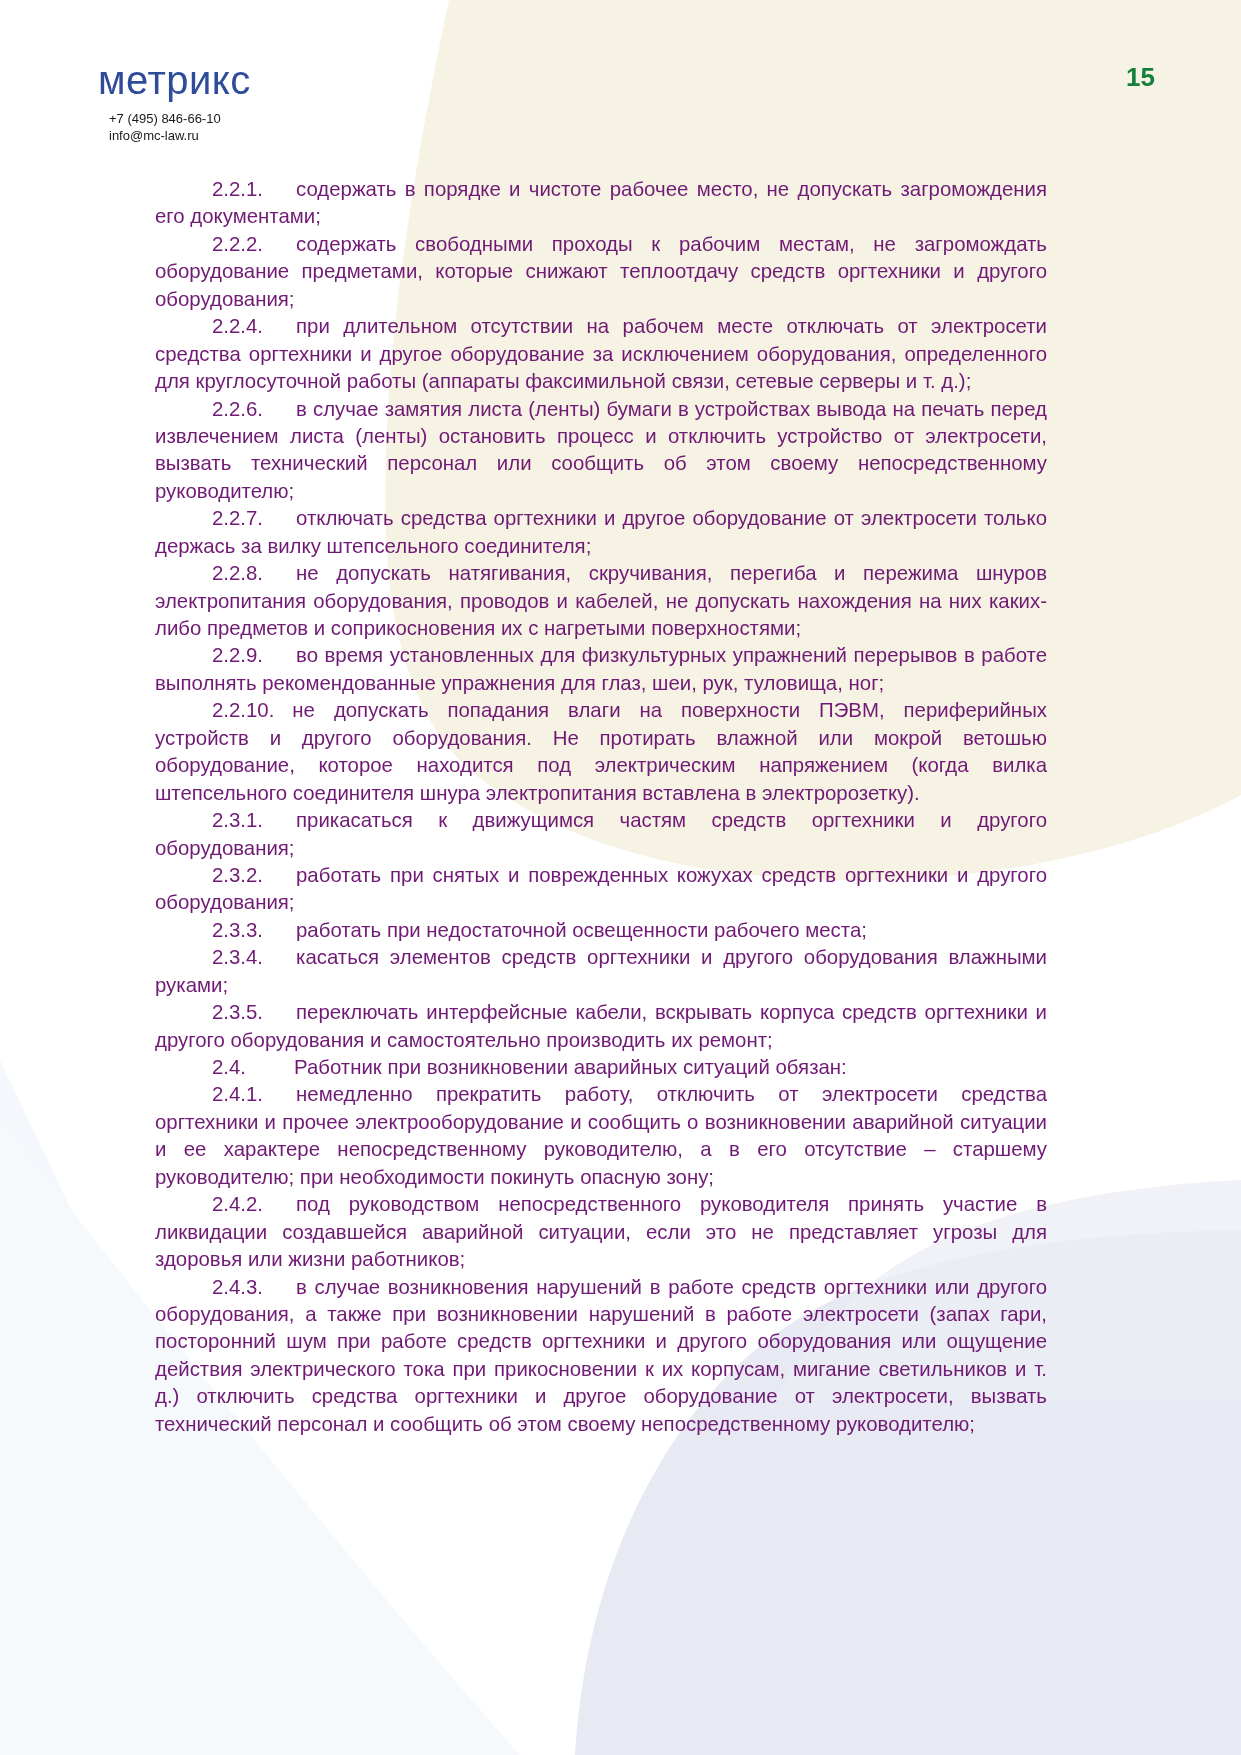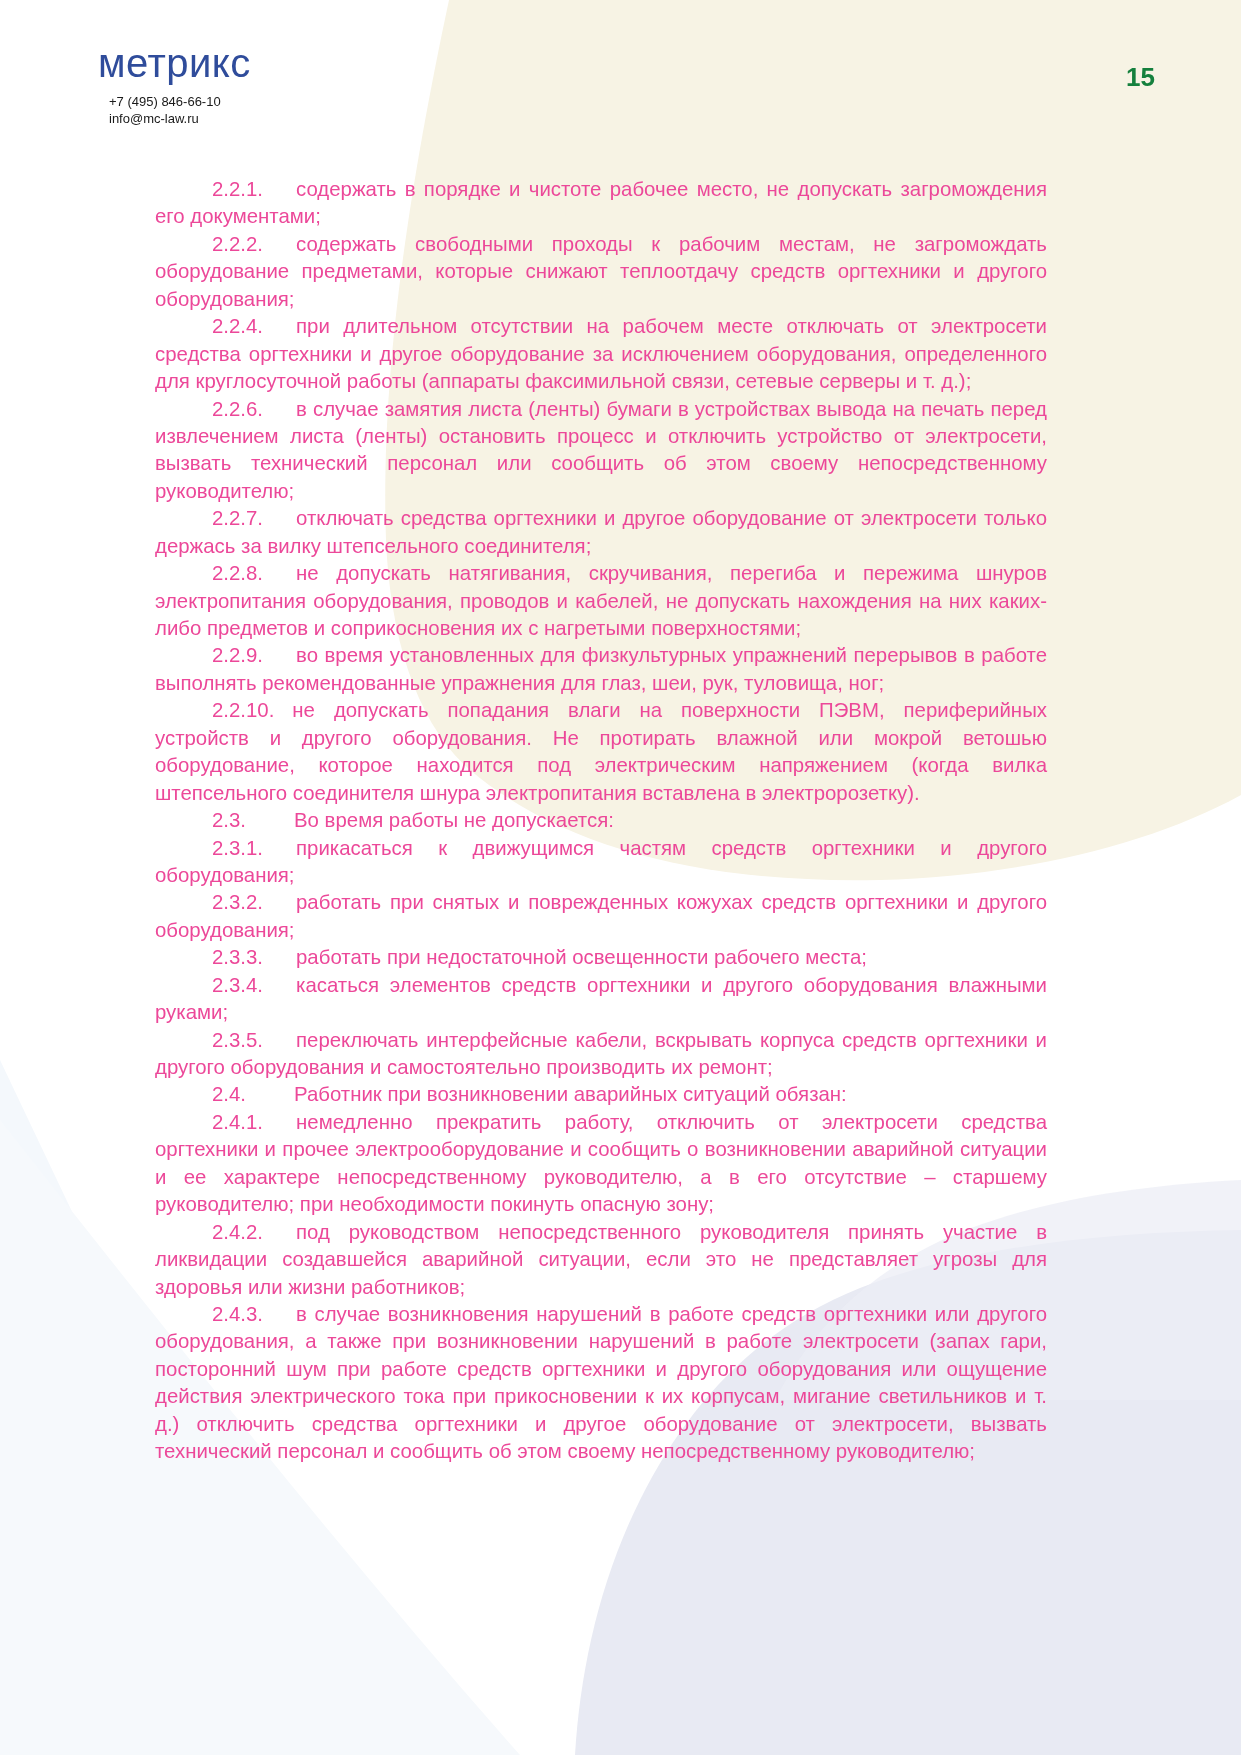--- a/index.html
+++ b/index.html
@@ -31,21 +31,21 @@
   .header {
     position:absolute;
     top:0; left:0;
     width:1241px;
     height:150px;
     z-index:3;
   }
   .logo-block {
     position:absolute;
     left:98px;
-    top:43px;
+    top:60px;
   }
   .logo-word {
     font-size:40px;
     font-weight:400;
     letter-spacing:0.5px;
     color:#2f4c9b;
     line-height:1;
     font-family:"Liberation Sans", sans-serif;
   }
   .logo-contacts {
@@ -72,21 +72,21 @@
   .content {
     position:absolute;
     left:155px;
     top:176px;
     width:892px;
     z-index:2;
   }
   p.para {
     font-size:20.4px;
     line-height:1.345;
-    color:#ec4899;
+    color:#701a75;
     text-align:justify;
     text-justify:inter-word;
     font-family:"Liberation Sans", sans-serif;
     margin:0;
     hyphens:none;
   }
   .indent {
     display:inline-block;
     width:57px;
   }
@@ -141,21 +141,20 @@
   <main class="content">
     <div id="paragraph-container">
         <p class="para"><span class="indent"></span><span>2.2.1.</span><span class="gap-mid"></span><span>содержать в порядке и чистоте рабочее место, не допускать загромождения его документами;</span></p>
         <p class="para"><span class="indent"></span><span>2.2.2.</span><span class="gap-mid"></span><span>содержать свободными проходы к рабочим местам, не загромождать оборудование предметами, которые снижают теплоотдачу средств оргтехники и другого оборудования;</span></p>
         <p class="para"><span class="indent"></span><span>2.2.4.</span><span class="gap-mid"></span><span>при длительном отсутствии на рабочем месте отключать от электросети средства оргтехники и другое оборудование за исключением оборудования, определенного для круглосуточной работы (аппараты факсимильной связи, сетевые серверы и т. д.);</span></p>
         <p class="para"><span class="indent"></span><span>2.2.6.</span><span class="gap-mid"></span><span>в случае замятия листа (ленты) бумаги в устройствах вывода на печать перед извлечением листа (ленты) остановить процесс и отключить устройство от электросети, вызвать технический персонал или сообщить об этом своему непосредственному руководителю;</span></p>
         <p class="para"><span class="indent"></span><span>2.2.7.</span><span class="gap-mid"></span><span>отключать средства оргтехники и другое оборудование от электросети только держась за вилку штепсельного соединителя;</span></p>
         <p class="para"><span class="indent"></span><span>2.2.8.</span><span class="gap-mid"></span><span>не допускать натягивания, скручивания, перегиба и пережима шнуров электропитания оборудования, проводов и кабелей, не допускать нахождения на них каких-либо предметов и соприкосновения их с нагретыми поверхностями;</span></p>
         <p class="para"><span class="indent"></span><span>2.2.9.</span><span class="gap-mid"></span><span>во время установленных для физкультурных упражнений перерывов в работе выполнять рекомендованные упражнения для глаз, шеи, рук, туловища, ног;</span></p>
         <p class="para"><span class="indent"></span><span>2.2.10.</span><span class="gap"></span><span>не допускать попадания влаги на поверхности ПЭВМ, периферийных устройств и другого оборудования. Не протирать влажной или мокрой ветошью оборудование, которое находится под электрическим напряжением (когда вилка штепсельного соединителя шнура электропитания вставлена в электророзетку).</span></p>
-        <p class="para"><span class="indent"></span><span>2.3.</span><span class="gap-wide"></span><span>Во время работы не допускается:</span></p>
         <p class="para"><span class="indent"></span><span>2.3.1.</span><span class="gap-mid"></span><span>прикасаться к движущимся частям средств оргтехники и другого оборудования;</span></p>
         <p class="para"><span class="indent"></span><span>2.3.2.</span><span class="gap-mid"></span><span>работать при снятых и поврежденных кожухах средств оргтехники и другого оборудования;</span></p>
         <p class="para"><span class="indent"></span><span>2.3.3.</span><span class="gap-mid"></span><span>работать при недостаточной освещенности рабочего места;</span></p>
         <p class="para"><span class="indent"></span><span>2.3.4.</span><span class="gap-mid"></span><span>касаться элементов средств оргтехники и другого оборудования влажными руками;</span></p>
         <p class="para"><span class="indent"></span><span>2.3.5.</span><span class="gap-mid"></span><span>переключать интерфейсные кабели, вскрывать корпуса средств оргтехники и другого оборудования и самостоятельно производить их ремонт;</span></p>
         <p class="para"><span class="indent"></span><span>2.4.</span><span class="gap-wide"></span><span>Работник при возникновении аварийных ситуаций обязан:</span></p>
         <p class="para"><span class="indent"></span><span>2.4.1.</span><span class="gap-mid"></span><span>немедленно прекратить работу, отключить от электросети средства оргтехники и прочее электрооборудование и сообщить о возникновении аварийной ситуации и ее характере непосредственному руководителю, а в его отсутствие – старшему руководителю; при необходимости покинуть опасную зону;</span></p>
         <p class="para"><span class="indent"></span><span>2.4.2.</span><span class="gap-mid"></span><span>под руководством непосредственного руководителя принять участие в ликвидации создавшейся аварийной ситуации, если это не представляет угрозы для здоровья или жизни работников;</span></p>
         <p class="para"><span class="indent"></span><span>2.4.3.</span><span class="gap-mid"></span><span>в случае возникновения нарушений в работе средств оргтехники или другого оборудования, а также при возникновении нарушений в работе электросети (запах гари, посторонний шум при работе средств оргтехники и другого оборудования или ощущение действия электрического тока при прикосновении к их корпусам, мигание светильников и т. д.) отключить средства оргтехники и другое оборудование от электросети, вызвать технический персонал и сообщить об этом своему непосредственному руководителю;</span></p>
       </div>

